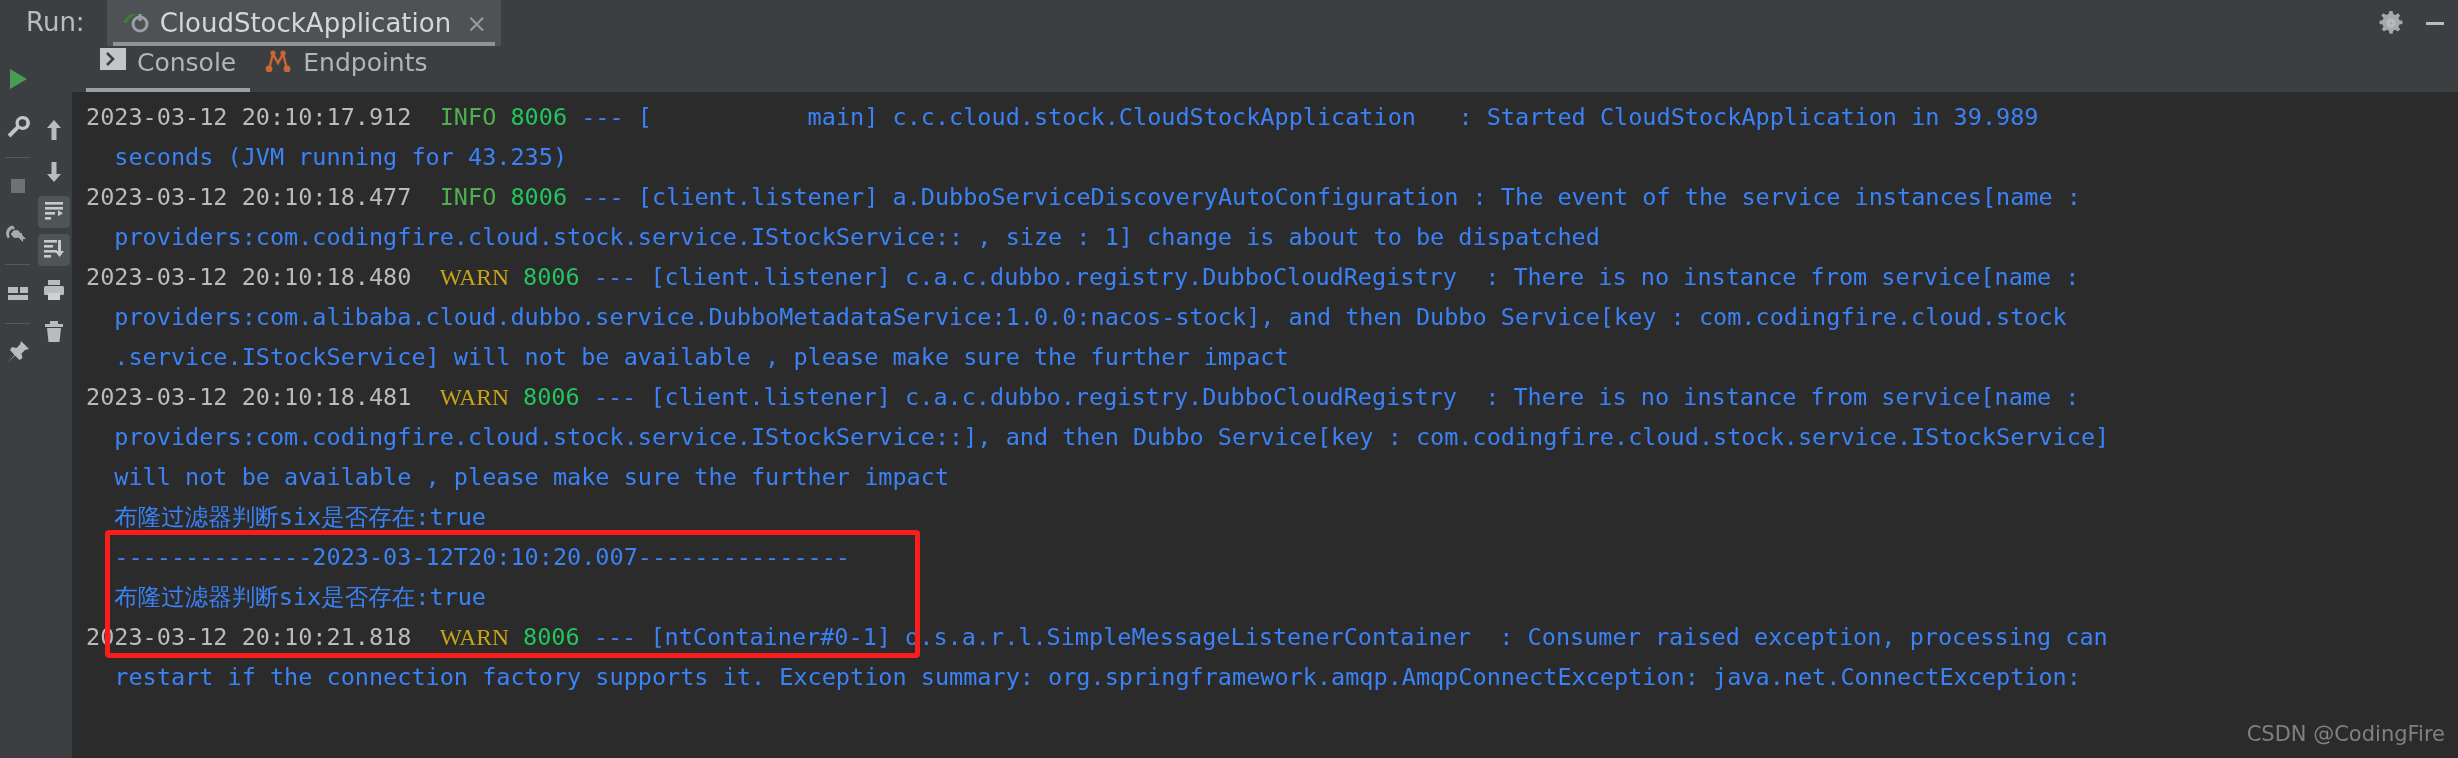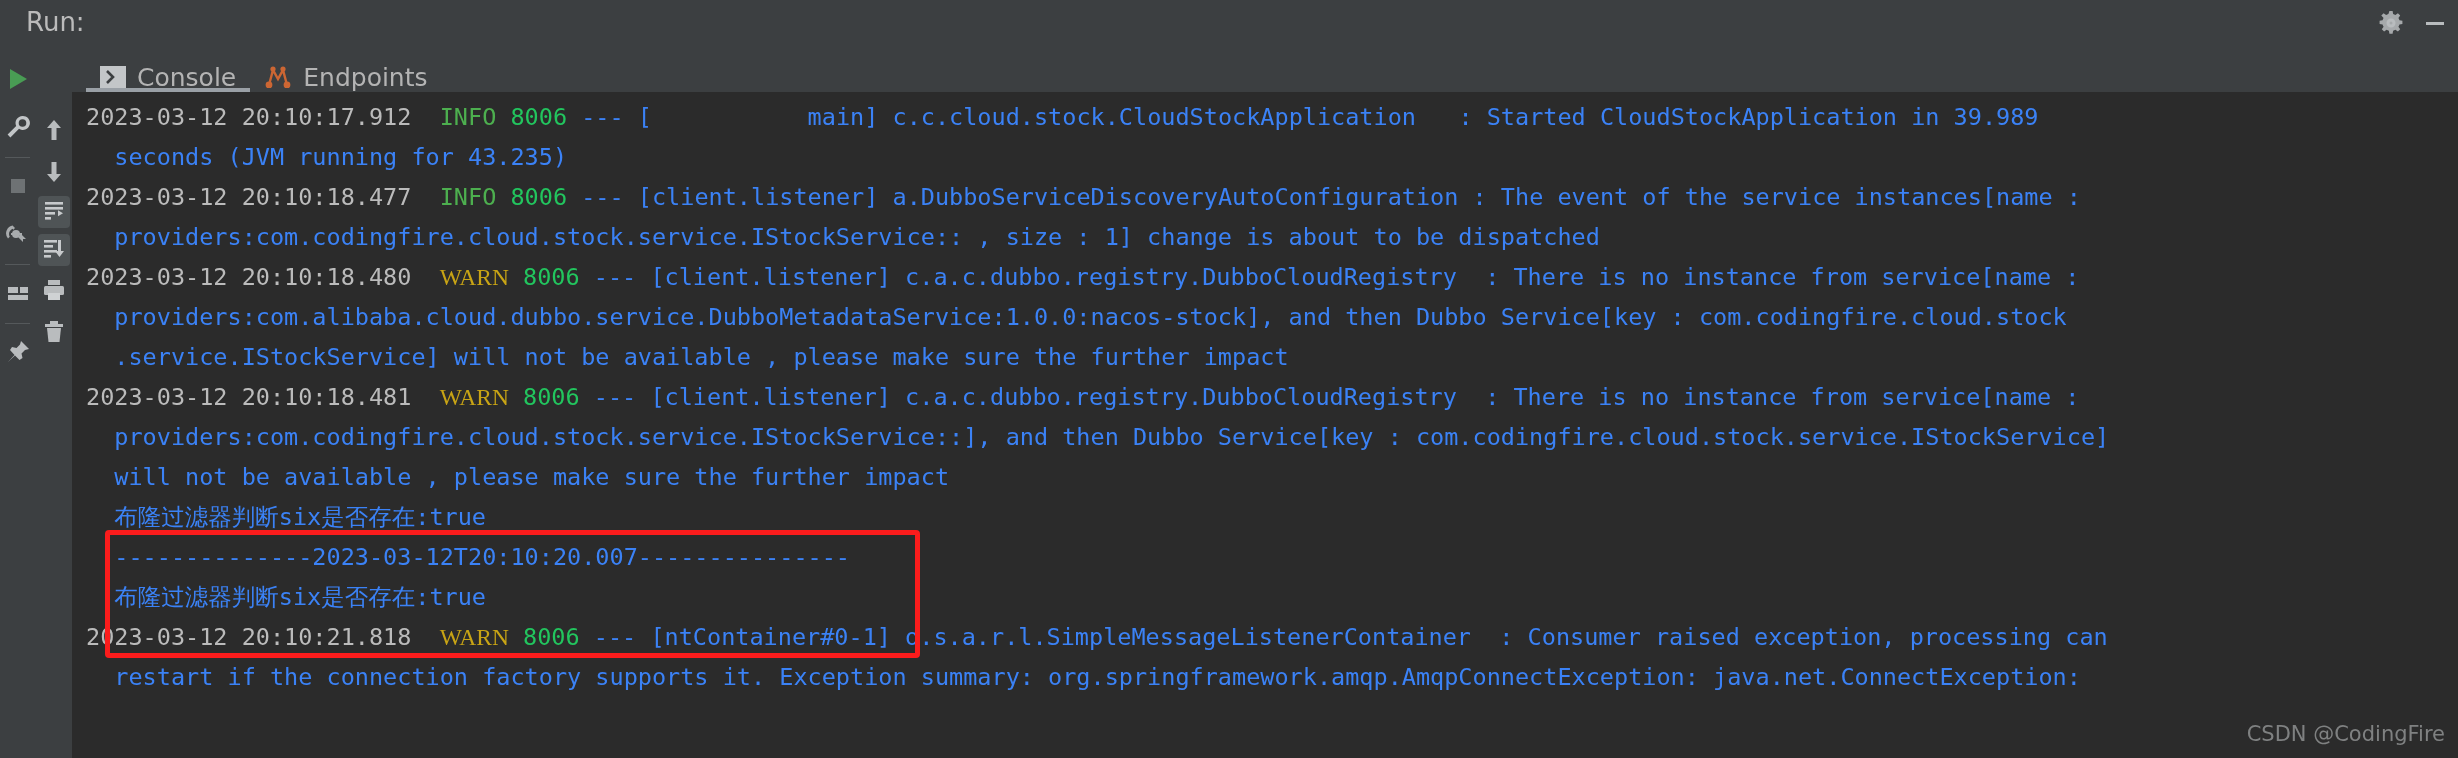--- a/index.html
+++ b/index.html
@@ -62,21 +62,21 @@
     margin: 3px 0; border-radius: 4px;
   }
   .cg-btn.active { background: #4f5456; }
 
   
   .tabs-strip {
     position: absolute; left: 72px; top: 47px; width: 2386px; height: 45px;
     background: #3c3f41; display: flex; align-items: center; padding-left: 14px;
   }
   .tab-item {
-    display: flex; align-items: flex-end; gap: 11px; height: 44px;
+    display: flex; align-items: flex-start; gap: 11px; height: 44px;
     padding: 0 14px; position: relative;
   }
   .tab-item .tab-text { color: #b4b4b4; font-size: 25px; white-space: nowrap; }
   .tab-item.selected::after {
     content: ""; position: absolute; left: 0; right: 0; bottom: 0;
     height: 4px; background: #9aa0a6;
   }
 
   
   .console {
@@ -108,20 +108,31 @@
   }
 </style>
 </head>
 <body>
 
 <div class="app">
 
   <div class="runbar">
     <span class="run-label">Run:</span>
 
+    <div class="run-tab">
+      <span class="tab-spring-icon">
+        <svg width="28" height="26" viewBox="0 0 28 26">
+          <path d="M2 13c2-7 9-10 15-9-5 1-9 4-11 9z" fill="#3f7c38"></path>
+          <circle cx="19" cy="14" r="7" fill="none" stroke="#9aa0a6" stroke-width="3"></circle>
+          <rect x="17.5" y="4" width="3" height="7" fill="#9aa0a6"></rect>
+        </svg>
+      </span>
+      <span class="run-tab-title">CloudStockApplication</span>
+      <span class="run-tab-close">×</span>
+    </div>
 
     <div class="runbar-right">
       <span class="icon-btn">
         <svg width="26" height="26" viewBox="0 0 26 26">
           <path fill="#b9bcbe" d="M13 8.5a4.5 4.5 0 1 0 0 9 4.5 4.5 0 0 0 0-9zm0 3a1.5 1.5 0 1 1 0 3 1.5 1.5 0 0 1 0-3z"></path>
           <path fill="#b9bcbe" d="M11.4 1h3.2l.5 3a9 9 0 0 1 2.3 1l2.5-1.8 2.3 2.3-1.8 2.5a9 9 0 0 1 1 2.3l3 .5v3.2l-3 .5a9 9 0 0 1-1 2.3l1.8 2.5-2.3 2.3-2.5-1.8a9 9 0 0 1-2.3 1l-.5 3h-3.2l-.5-3a9 9 0 0 1-2.3-1l-2.5 1.8-2.3-2.3 1.8-2.5a9 9 0 0 1-1-2.3l-3-.5v-3.2l3-.5a9 9 0 0 1 1-2.3L3.3 5.5l2.3-2.3L8.1 5a9 9 0 0 1 2.3-1z" opacity=".85"></path>
         </svg>
       </span>
       <span class="icon-btn">
         <svg width="26" height="26" viewBox="0 0 26 26">

